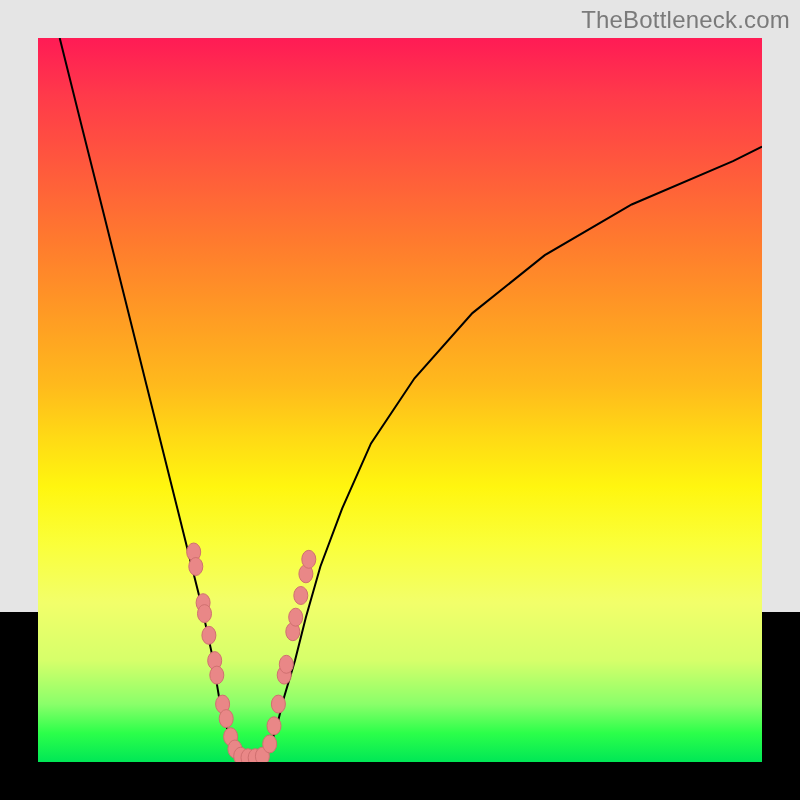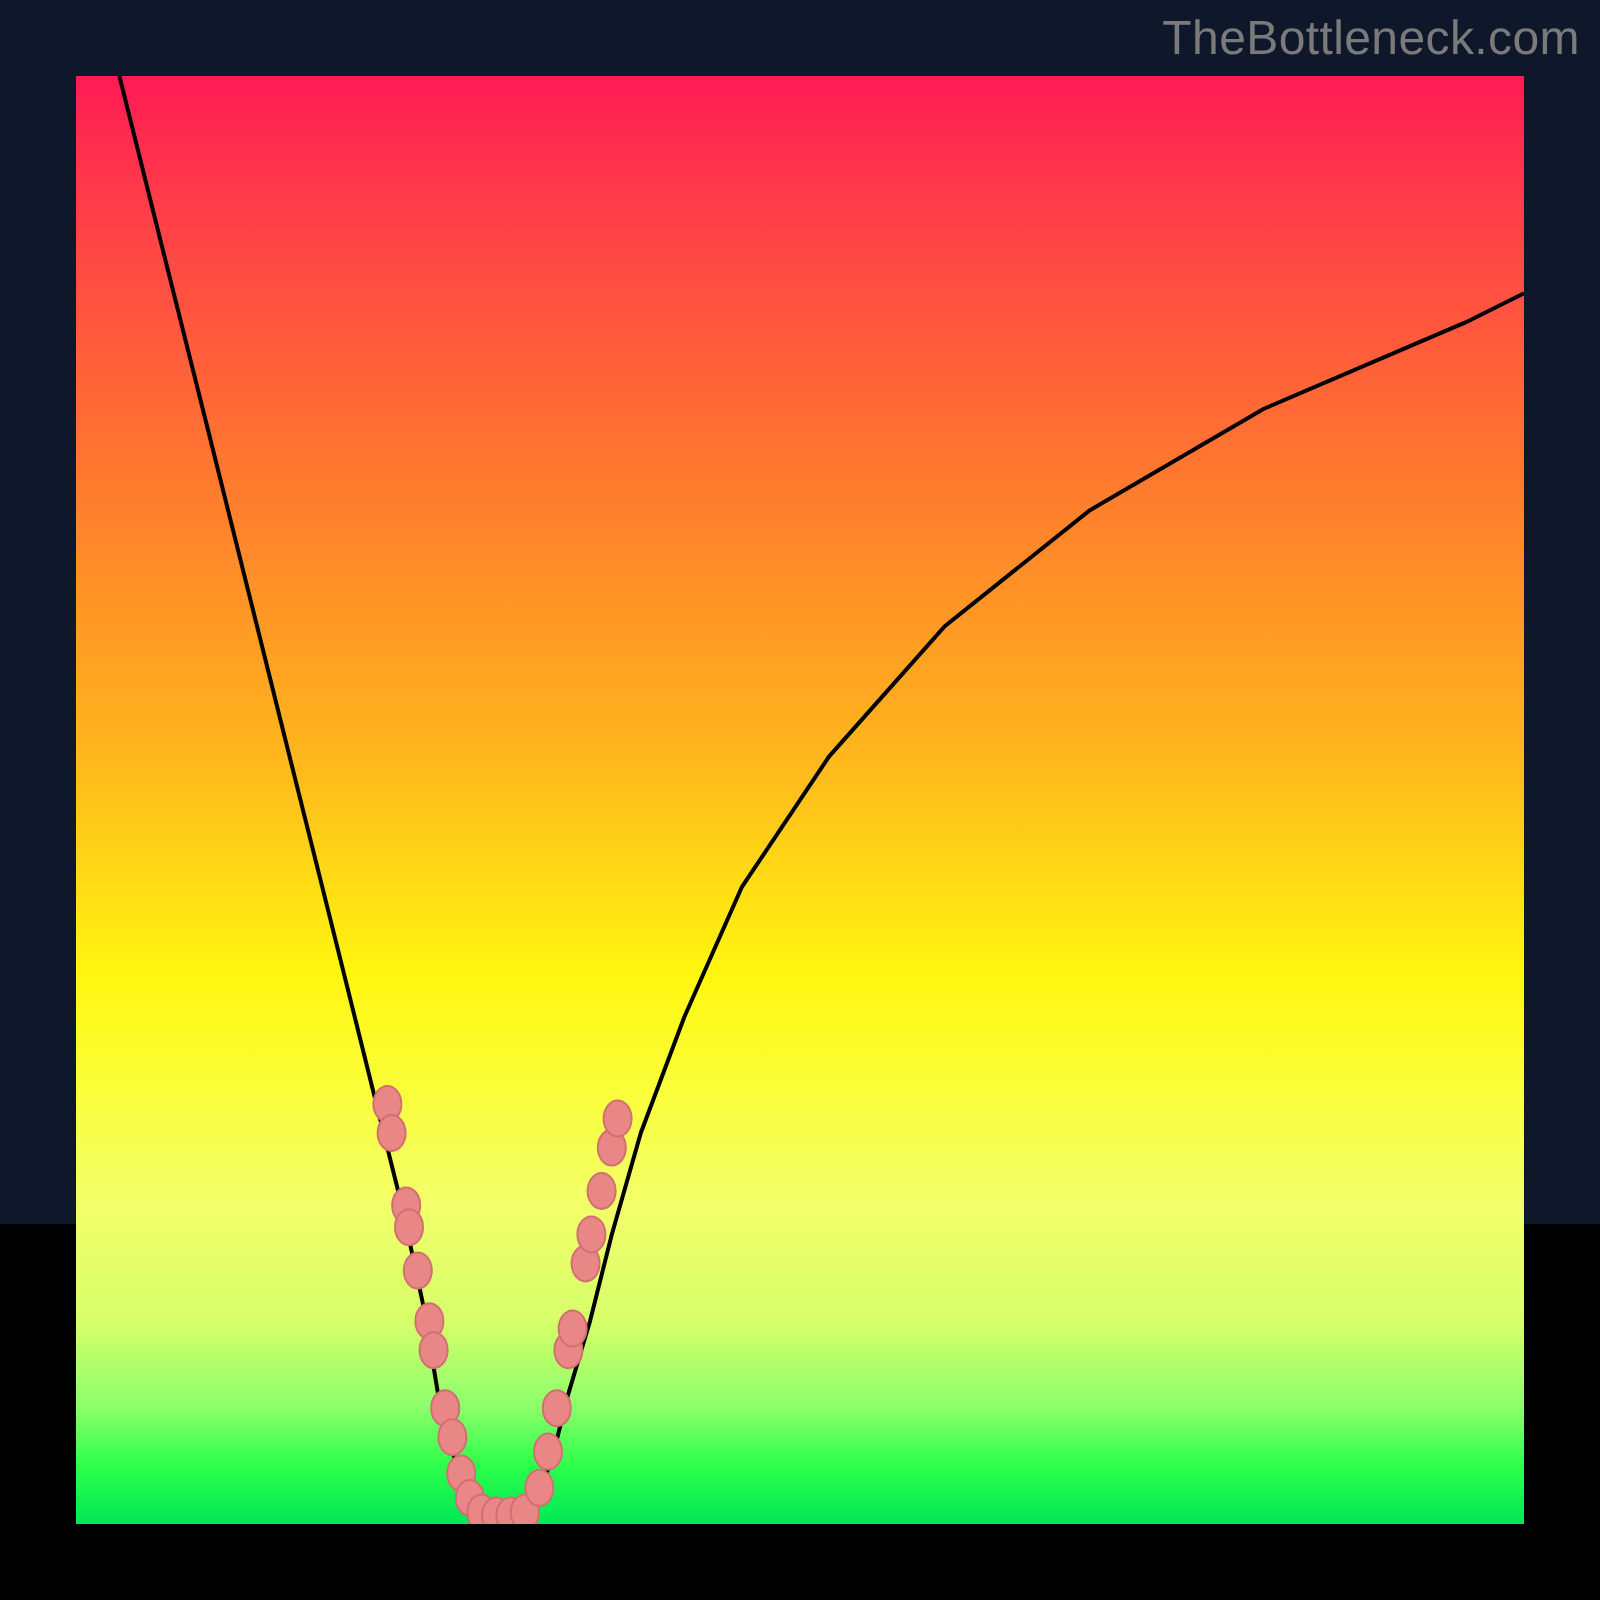--- a/index.html
+++ b/index.html
@@ -10,21 +10,21 @@
     overflow: hidden;
     background: #000;
     font-family: Arial, Helvetica, sans-serif;
   }
   .frame {
     position: absolute;
     left: 0;
     top: 0;
     width: 800px;
     height: 612px;
-    background: #0f172a;
+    background: #e5e5e5;
   }
   .plot-area {
     position: absolute;
     left: 38px;
     top: 38px;
     width: 724px;
     height: 724px;
     
     background: linear-gradient(to bottom,
       #ff1b55 0%,

